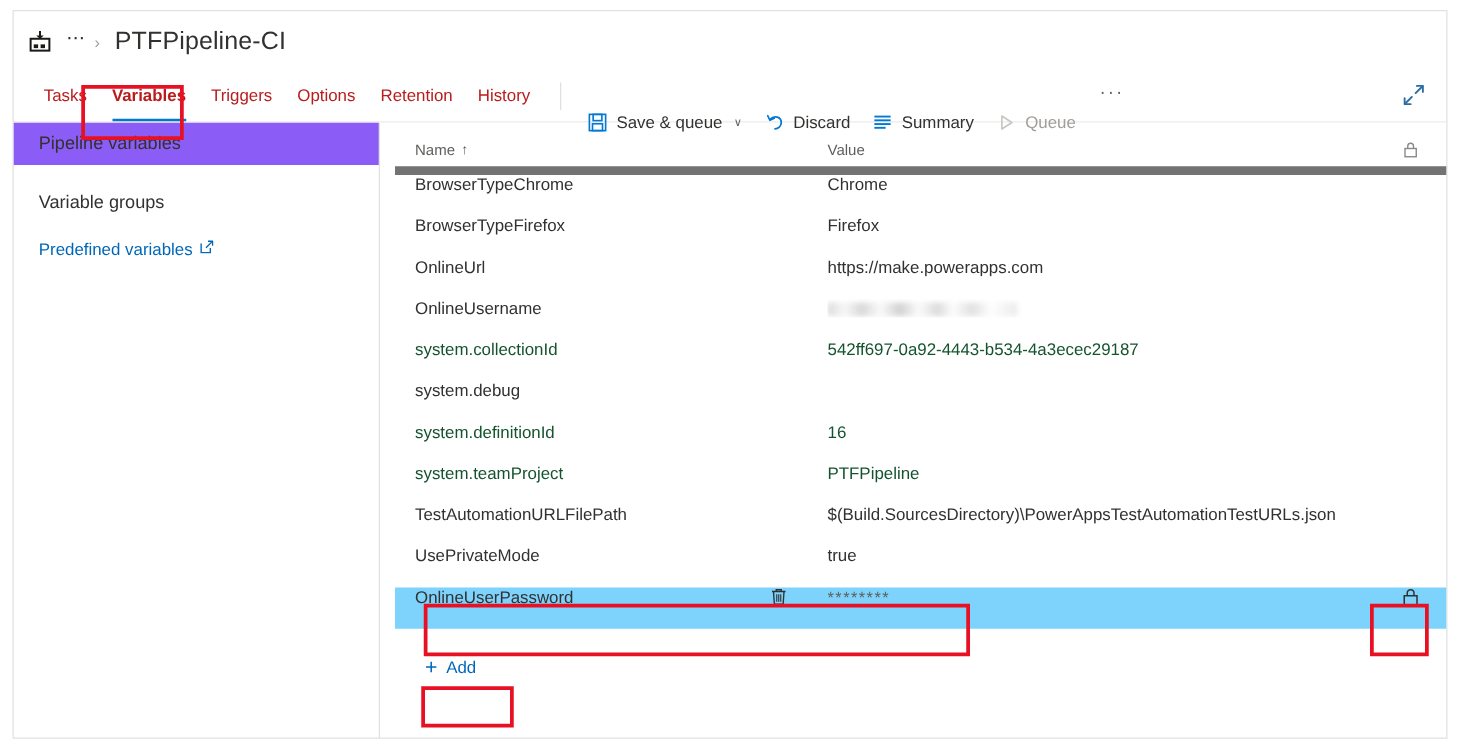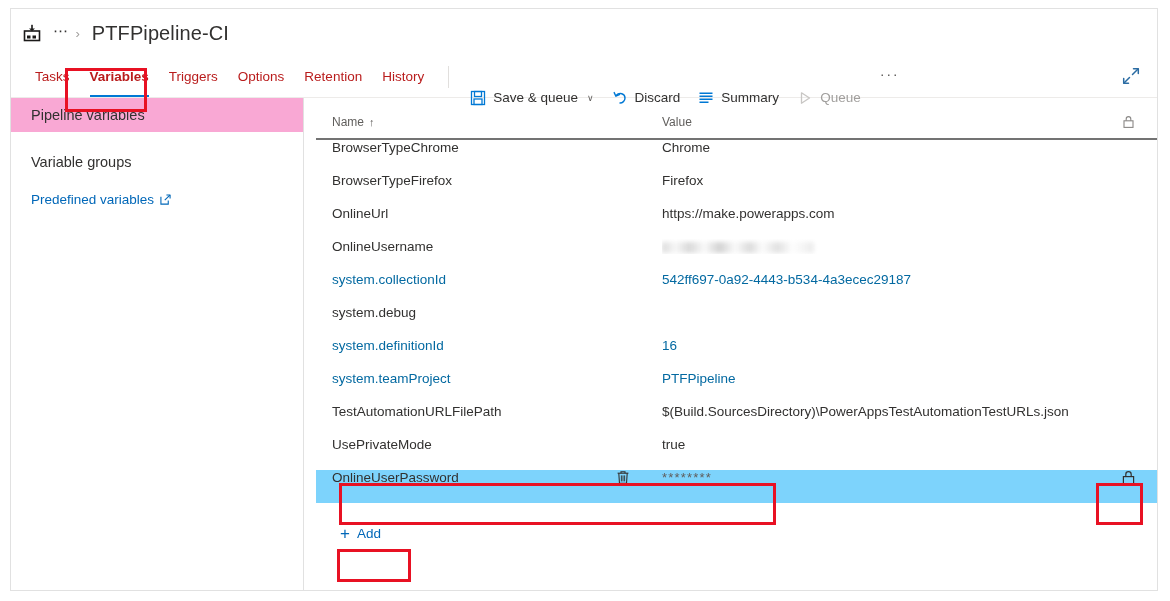--- a/index.html
+++ b/index.html
@@ -151,70 +151,70 @@
   .side-item {
     height: 34px;
     display: flex;
     align-items: center;
     padding-left: 20px;
     font-size: 14.5px;
     color: #323130;
     cursor: pointer;
   }
   .side-item.selected {
-    background: #f9a8d4;
+    background: #8b5cf6;
   }
   .side-item.spaced {
     margin-top: 13px;
   }
   .side-link {
     display: flex;
-    align-items: center;
+    align-items: flex-start;
     gap: 6px;
     padding-left: 20px;
     margin-top: 13px;
     font-size: 13.5px;
     color: #0067b8;
     cursor: pointer;
   }
 
   
   .table-area {
     flex: 1 1 auto;
     min-width: 0;
     padding-left: 12px;
     box-sizing: border-box;
   }
   .grid-head {
     display: flex;
     align-items: center;
     height: 34px;
     margin-top: 8px;
-    border-bottom: 2px solid #737373;
+    border-bottom: 7px solid #737373;
     font-size: 12px;
     color: #605e5c;
     padding-left: 16px;
     box-sizing: border-box;
   }
   .col-name { width: 330px; flex: 0 0 auto; display:flex; align-items:center; gap:5px;}
   .col-value { flex: 1 1 auto; min-width: 0; }
   .col-lock { width: 58px; flex: 0 0 auto; display:flex; justify-content:center;}
   .sort-arrow { font-size: 11px; color: #605e5c; }
 
   .grid-row {
     display: flex;
     align-items: flex-start;
     height: 33px;
     font-size: 13.5px;
     color: #323130;
     padding-left: 16px;
     box-sizing: border-box;
     position: relative;
   }
-  .grid-row.readonly { color: #0369a1; }
+  .grid-row.readonly { color: #14532d; }
   .grid-row.selected { background: #7dd3fc; }
   .cell-value { white-space: nowrap; overflow: hidden; text-overflow: ellipsis; }
   .row-name { display: flex; align-items: center; }
   .trash-slot {
     width: 40px;
     display: flex;
     justify-content: flex-start;
     align-items: center;
     margin-left: auto;
     padding-right: 6px;

